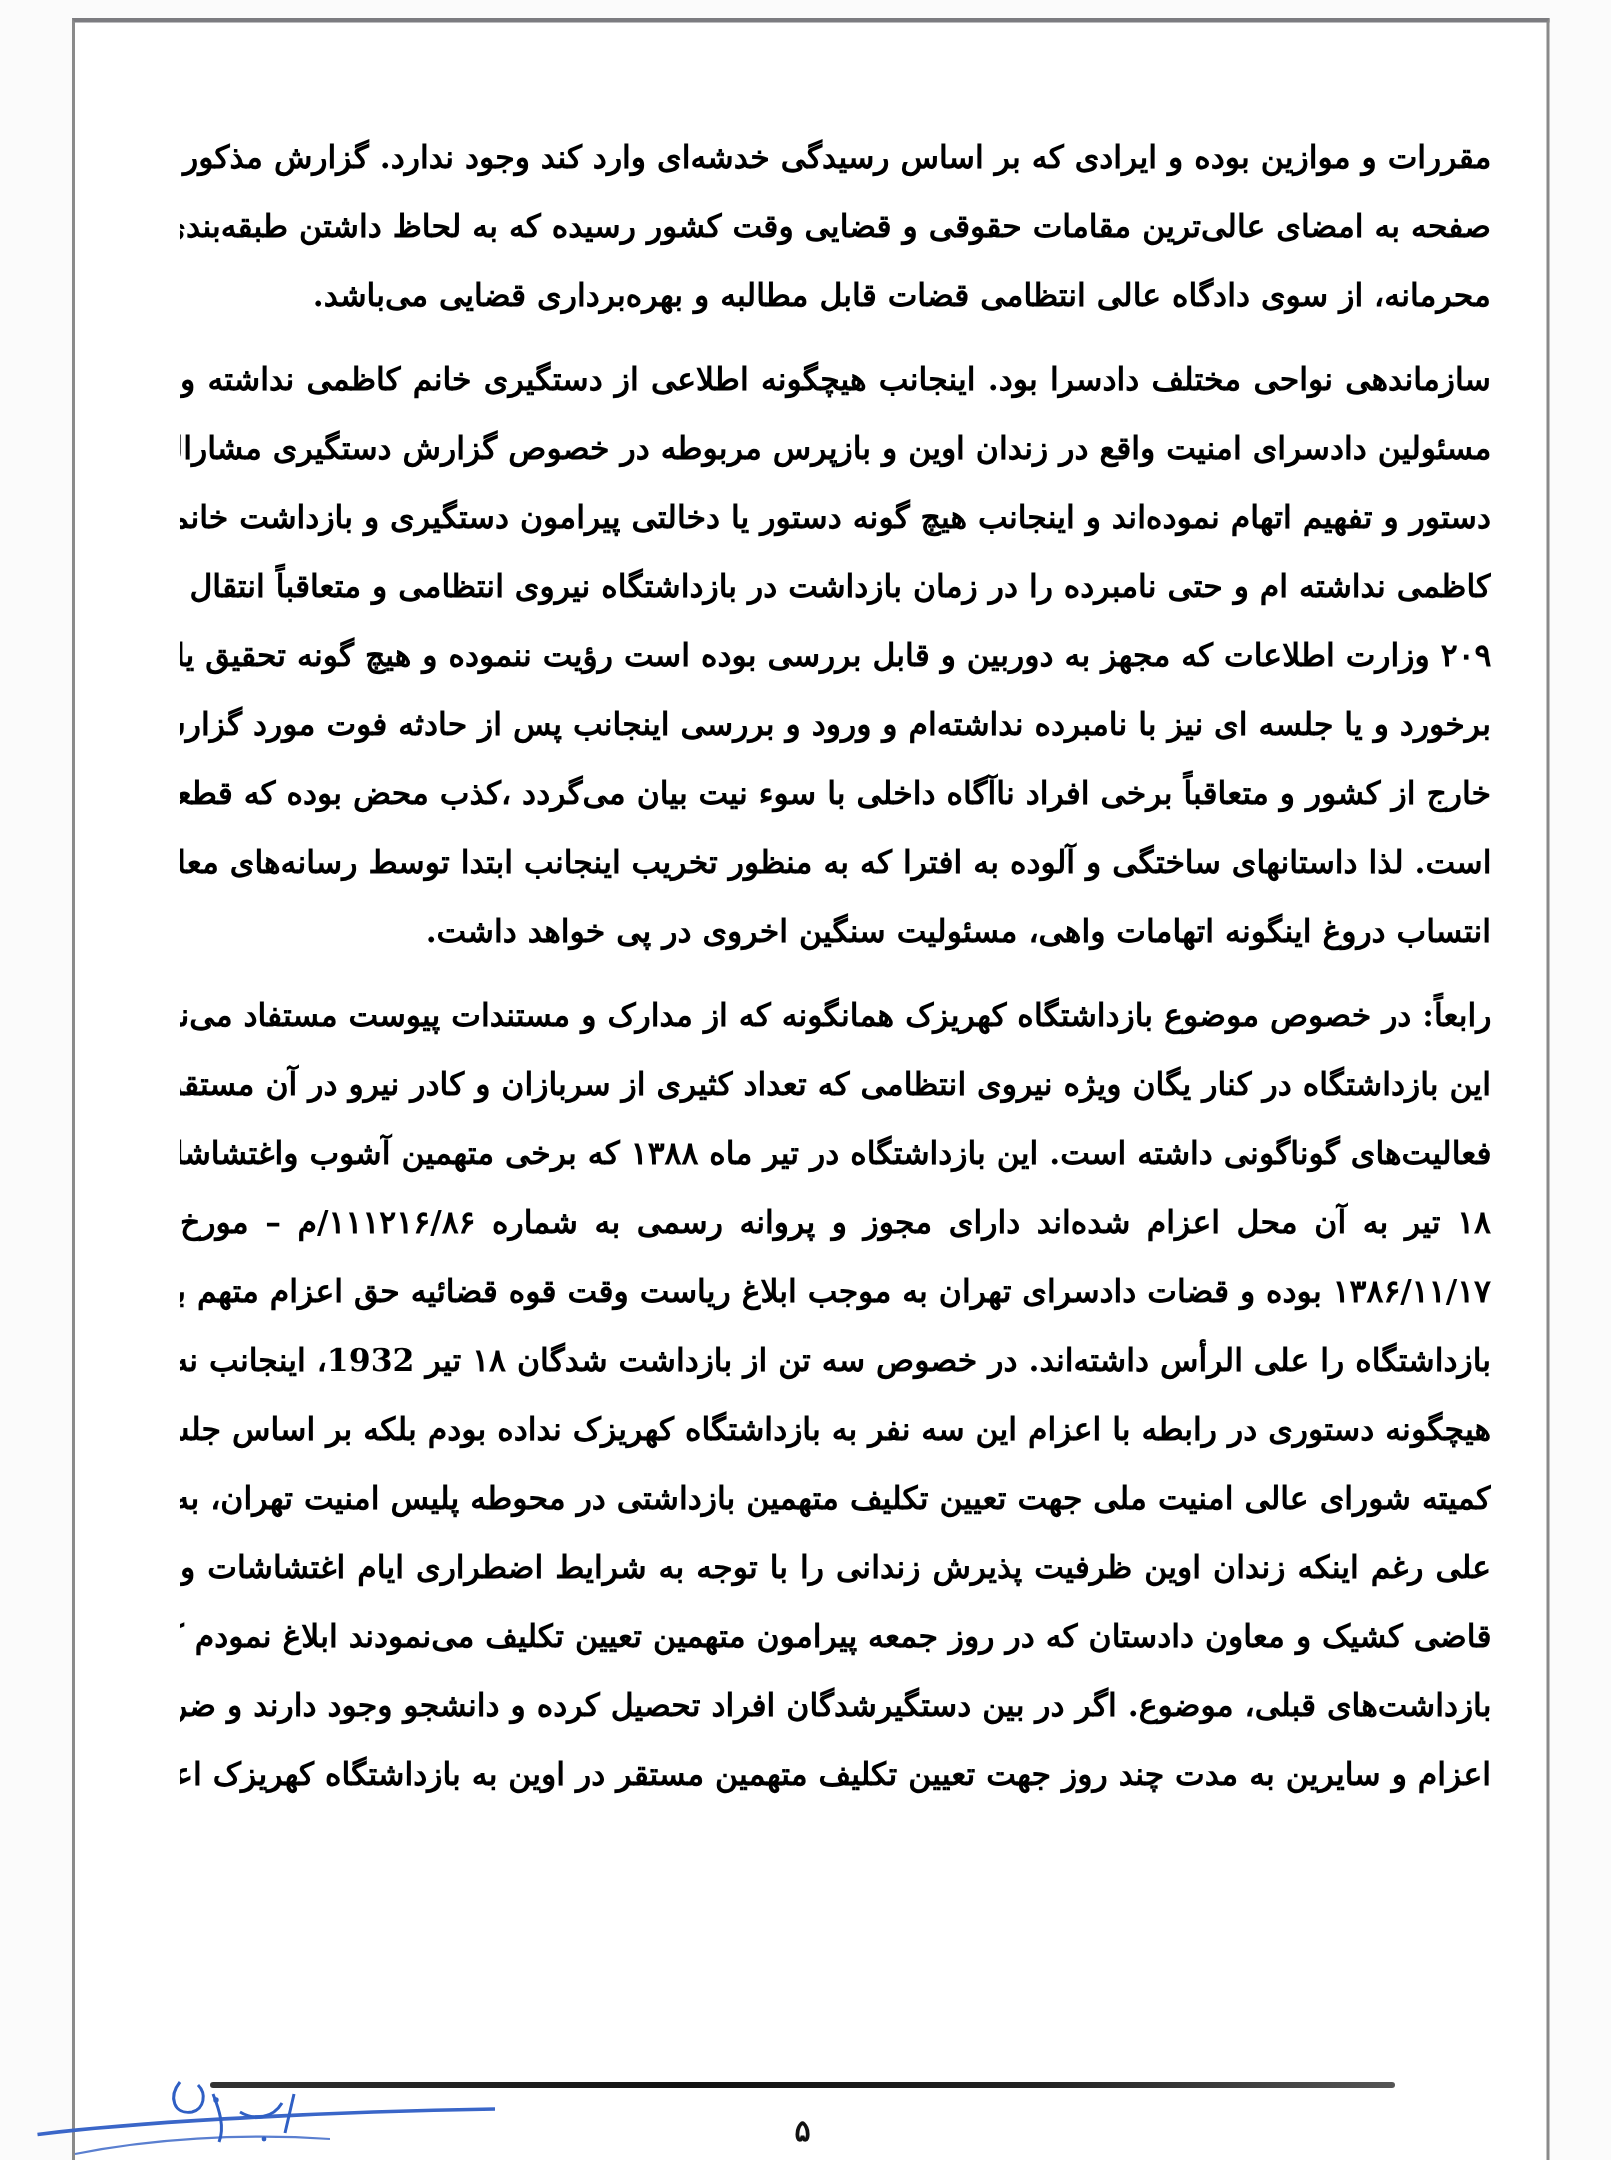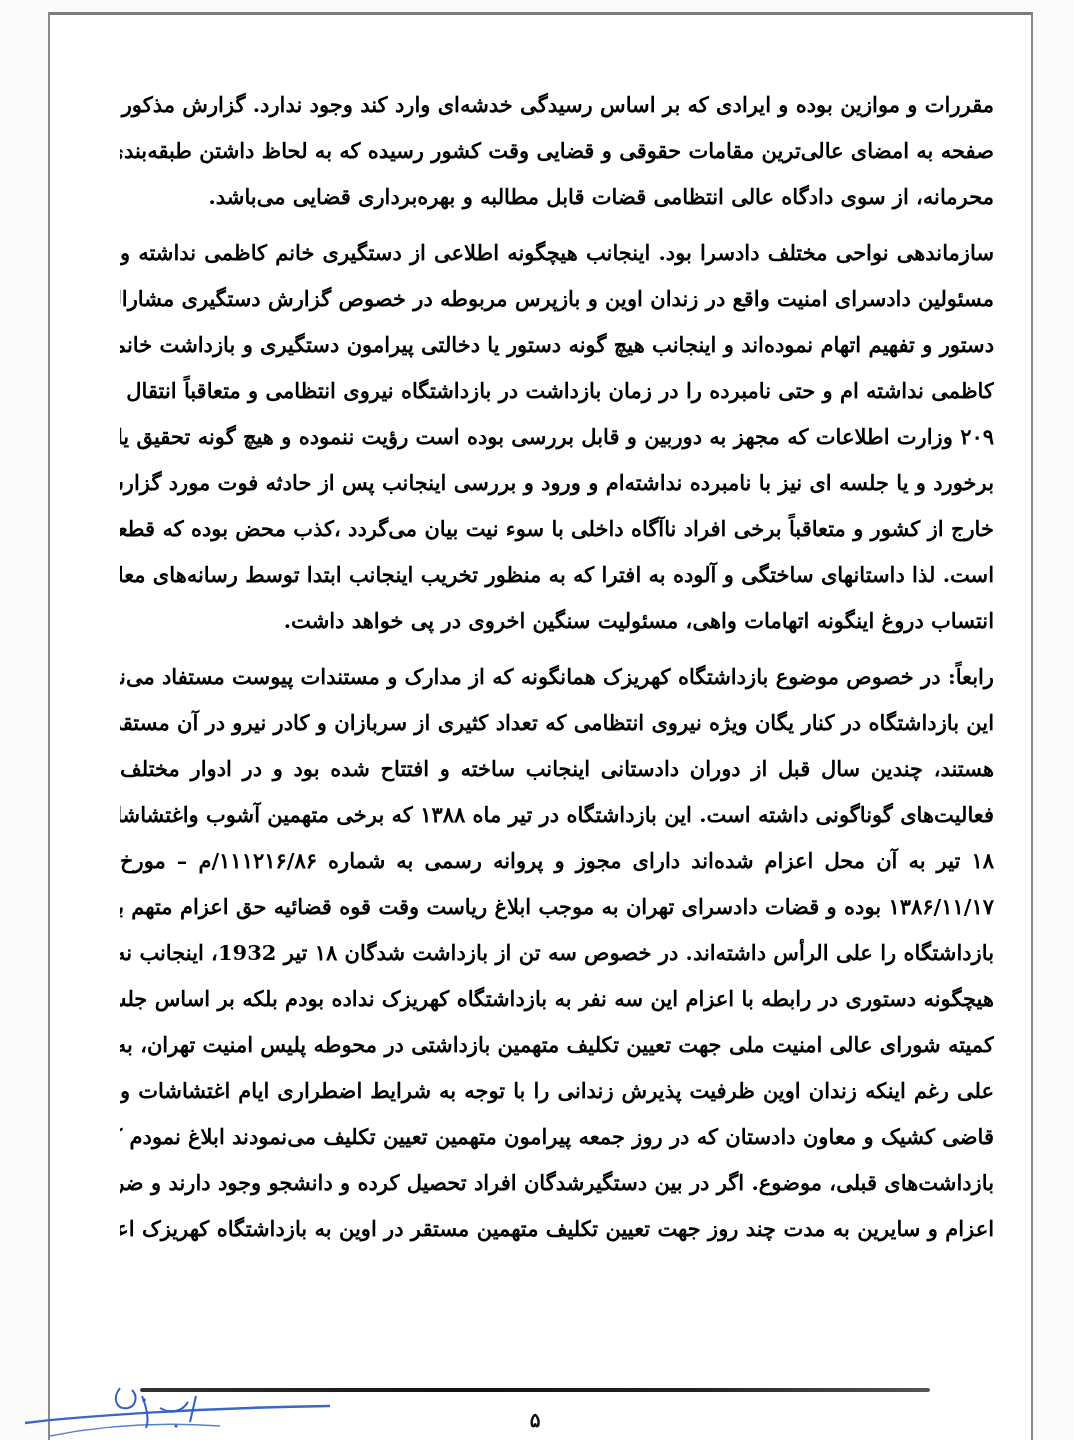--- a/index.html
+++ b/index.html
@@ -51,21 +51,20 @@
     <span class="line">کاظمی نداشته ام و حتی نامبرده را در زمان بازداشت در بازداشتگاه نیروی انتظامی و متعاقباً انتقال به بند</span>
     <span class="line">۲۰۹ وزارت اطلاعات که مجهز به دوربین و قابل بررسی بوده است رؤیت ننموده و هیچ گونه تحقیق یا</span>
     <span class="line">برخورد و یا جلسه ای نیز با نامبرده نداشته‌ام و ورود و بررسی اینجانب پس از حادثه فوت مورد گزارش بوده</span>
     <span class="line">خارج از کشور و متعاقباً برخی افراد ناآگاه داخلی با سوء نیت بیان می‌گردد ،کذب محض بوده که قطعاً</span>
     <span class="line">است. لذا داستانهای ساختگی و آلوده به افترا که به منظور تخریب اینجانب ابتدا توسط رسانه‌های معاند</span>
     <span class="line last">انتساب دروغ اینگونه اتهامات واهی، مسئولیت سنگین اخروی در پی خواهد داشت.</span>
   </p>
   <p class="para">
     <span class="line"><span class="lead">رابعاً:</span><span> در خصوص موضوع بازداشتگاه کهریزک همانگونه که از مدارک و مستندات پیوست مستفاد می‌نمایید</span></span>
     <span class="line">این بازداشتگاه در کنار یگان ویژه نیروی انتظامی که تعداد کثیری از سربازان و کادر نیرو در آن مستقر</span>
-    <span class="line">هستند، چندین سال قبل از دوران دادستانی اینجانب ساخته و افتتاح شده بود و در ادوار مختلف</span>
     <span class="line">فعالیت‌های گوناگونی داشته است. این بازداشتگاه در تیر ماه ۱۳۸۸ که برخی متهمین آشوب واغتشاشات</span>
     <span class="line">۱۸ تیر به آن محل اعزام شده‌اند دارای مجوز و پروانه رسمی به شماره ۱۱۱۲۱۶/۸۶/م – مورخ</span>
     <span class="line">۱۳۸۶/۱۱/۱۷ بوده و قضات دادسرای تهران به موجب ابلاغ ریاست وقت قوه قضائیه حق اعزام متهم به این</span>
     <span class="line">بازداشتگاه را علی الرأس داشته‌اند. در خصوص سه تن از بازداشت شدگان ۱۸ تیر 1932، اینجانب نه تنها</span>
     <span class="line">هیچگونه دستوری در رابطه با اعزام این سه نفر به بازداشتگاه کهریزک نداده بودم بلکه بر اساس جلسه</span>
     <span class="line">کمیته شورای عالی امنیت ملی جهت تعیین تکلیف متهمین بازداشتی در محوطه پلیس امنیت تهران، به</span>
     <span class="line">علی رغم اینکه زندان اوین ظرفیت پذیرش زندانی را با توجه به شرایط اضطراری ایام اغتشاشات و</span>
     <span class="line">قاضی کشیک و معاون دادستان که در روز جمعه پیرامون متهمین تعیین تکلیف می‌نمودند ابلاغ نمودم که</span>
     <span class="line">بازداشت‌های قبلی، موضوع. اگر در بین دستگیرشدگان  افراد تحصیل کرده و دانشجو وجود دارند و ضرورت</span>
     <span class="line">اعزام و سایرین به مدت چند روز جهت تعیین تکلیف متهمین مستقر در اوین به بازداشتگاه کهریزک اعزام</span>

